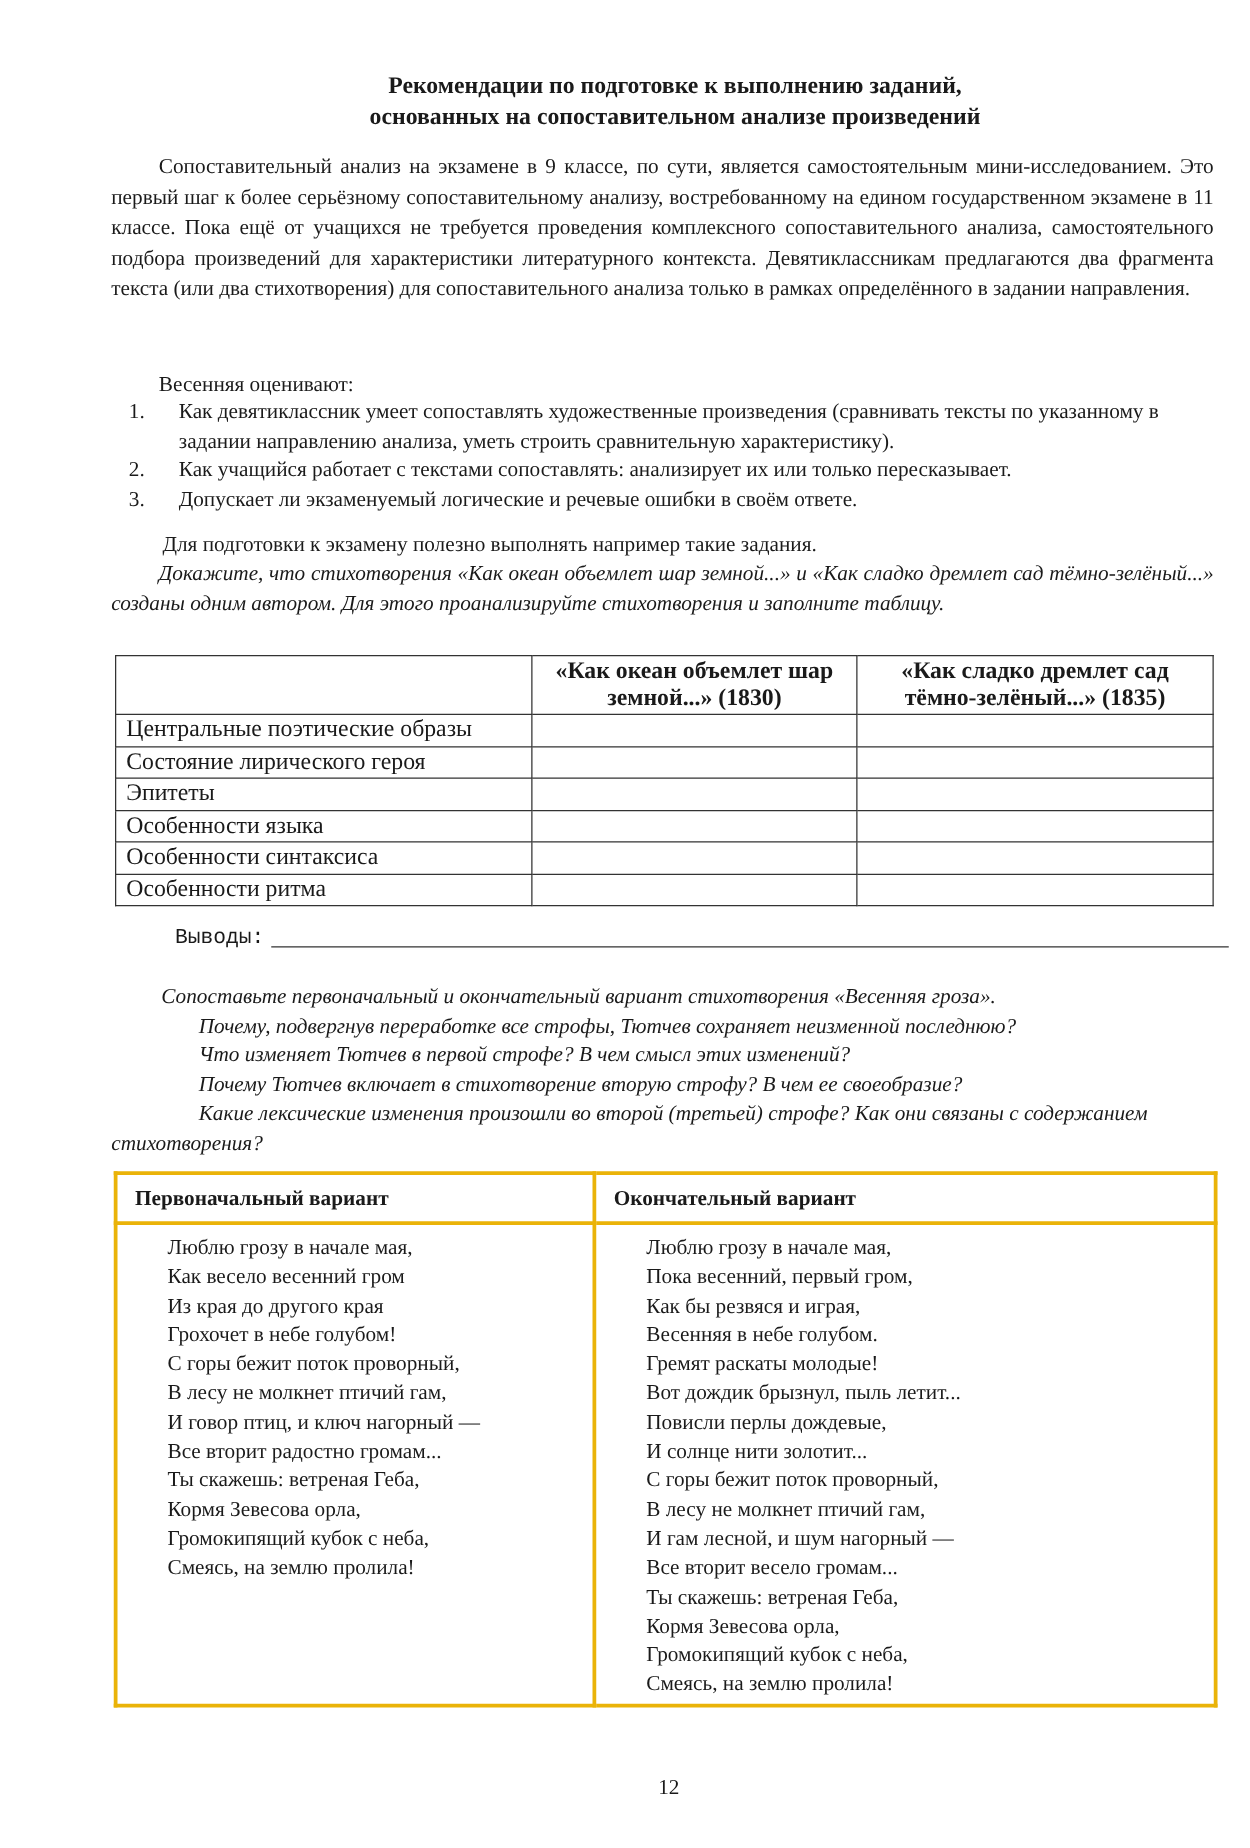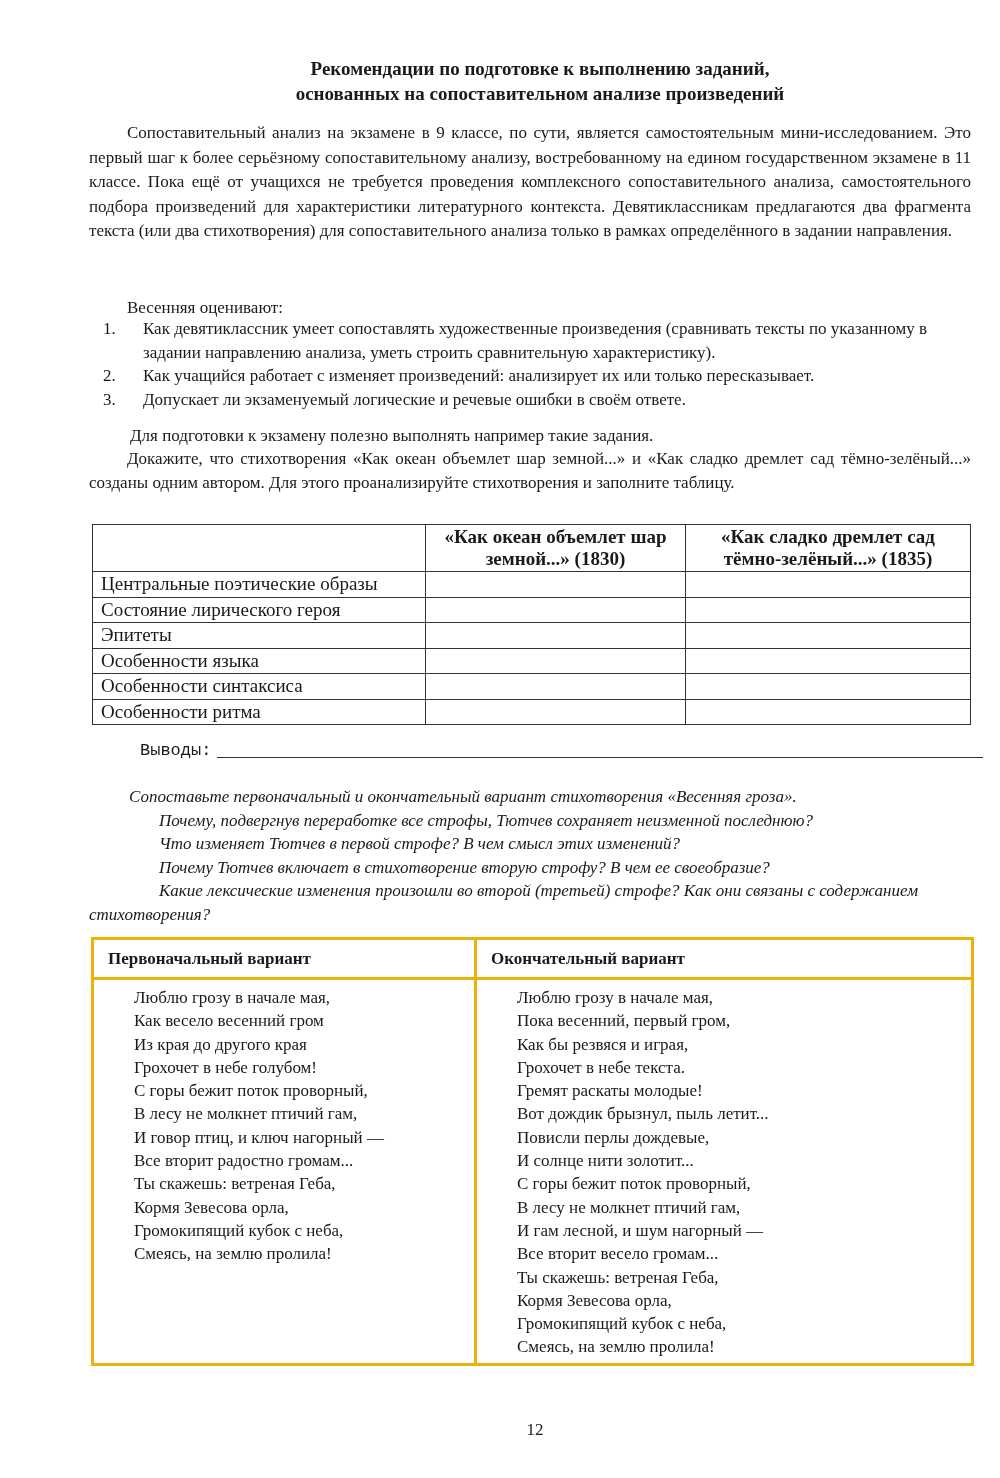--- a/index.html
+++ b/index.html
@@ -16,21 +16,21 @@
     position: absolute; top: 121px; left: 89px; width: 882px;
     text-align: justify; line-height: 24.5px; text-indent: 38px; margin: 0;
   }
   .experts-label { position: absolute; top: 296px; left: 127px; line-height: 24px; }
   .experts-list { position: absolute; top: 317px; left: 89px; width: 880px; margin: 0; padding: 0; list-style: none; }
   .experts-list li { position: relative; padding-left: 54px; line-height: 23.5px; }
   .experts-list li .num { position: absolute; left: 14px; }
   .prep { position: absolute; top: 424px; left: 130px; line-height: 24px; }
   .task1 {
     position: absolute; top: 447px; left: 89px; width: 882px; margin: 0;
-    text-align: justify; text-indent: 38px; line-height: 24px;
+    font-style: italic; text-align: justify; text-indent: 38px; line-height: 24px;
   }
   table.cmp1 {
     position: absolute; top: 524px; left: 92px; width: 879px;
     border-collapse: collapse;
   }
   table.cmp1 td, table.cmp1 th {
     border: 1px solid #333; padding: 0 8px; font-size: 19px; line-height: 22px;
   }
   table.cmp1 th { font-weight: bold; text-align: center; height: 46px; vertical-align: middle; }
   table.cmp1 td { height: 24.5px; }
@@ -55,21 +55,21 @@
 <div class="title">
   <div>Рекомендации по подготовке к выполнению заданий,</div>
   <div>основанных на сопоставительном анализе произведений</div>
 </div>
 
 <p class="intro">Сопоставительный анализ на экзамене в 9 классе, по сути, является самостоятельным мини-исследованием. Это первый шаг к более серьёзному сопоставительному анализу, востребованному на едином государственном экзамене в 11 классе. Пока ещё от учащихся не требуется проведения комплексного сопоставительного анализа, самостоятельного подбора произведений для характеристики литературного контекста. Девятиклассникам предлагаются два фрагмента текста (или два стихотворения) для сопоставительного анализа только в рамках определённого в задании направления.</p>
 
 <div class="experts-label">Весенняя оценивают:</div>
 <ol class="experts-list">
   <li><span class="num">1.</span><span>Как девятиклассник умеет сопоставлять художественные произведения (сравнивать тексты по указанному в задании направлению анализа, уметь строить сравнительную характеристику).</span></li>
-  <li><span class="num">2.</span><span>Как учащийся работает с изменяет произведений: анализирует их или только пересказывает.</span></li>
+  <li><span class="num">2.</span><span>Как учащийся работает с текстами сопоставлять: анализирует их или только пересказывает.</span></li>
   <li><span class="num">3.</span><span>Допускает ли экзаменуемый логические и речевые ошибки в своём ответе.</span></li>
 </ol>
 
 <div class="prep">Для подготовки к экзамену полезно выполнять например такие задания.</div>
 <p class="task1">Докажите, что стихотворения «Как океан объемлет шар земной...» и «Как сладко дремлет сад тёмно-зелёный...» созданы одним автором. Для этого проанализируйте стихотворения и заполните таблицу.</p>
 
 <table class="cmp1">
   <tbody>
       <tr>
     <th style="width:316px"></th>
@@ -140,21 +140,21 @@
           <div>Все вторит радостно громам...</div>
           <div>Ты скажешь: ветреная Геба,</div>
           <div>Кормя Зевесова орла,</div>
           <div>Громокипящий кубок с неба,</div>
           <div>Смеясь, на землю пролила!</div>
         </td>
     <td id="final-cell">
           <div>Люблю грозу в начале мая,</div>
           <div>Пока весенний, первый гром,</div>
           <div>Как бы резвяся и играя,</div>
-          <div>Грохочет в небе текста.</div>
+          <div>Весенняя в небе голубом.</div>
           <div>Гремят раскаты молодые!</div>
           <div>Вот дождик брызнул, пыль летит...</div>
           <div>Повисли перлы дождевые,</div>
           <div>И солнце нити золотит...</div>
           <div>С горы бежит поток проворный,</div>
           <div>В лесу не молкнет птичий гам,</div>
           <div>И гам лесной, и шум нагорный —</div>
           <div>Все вторит весело громам...</div>
           <div>Ты скажешь: ветреная Геба,</div>
           <div>Кормя Зевесова орла,</div>

